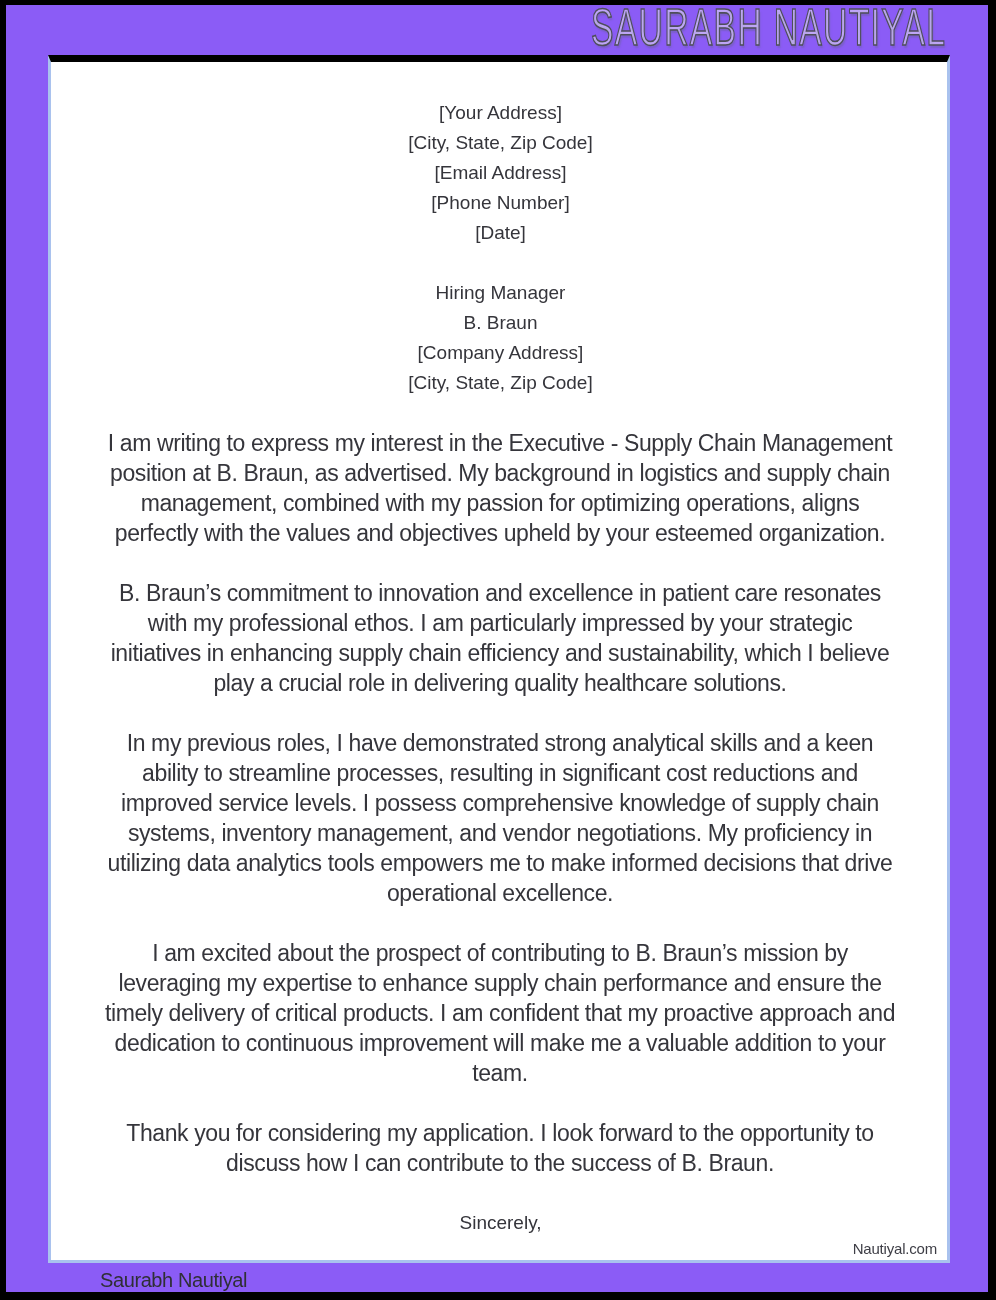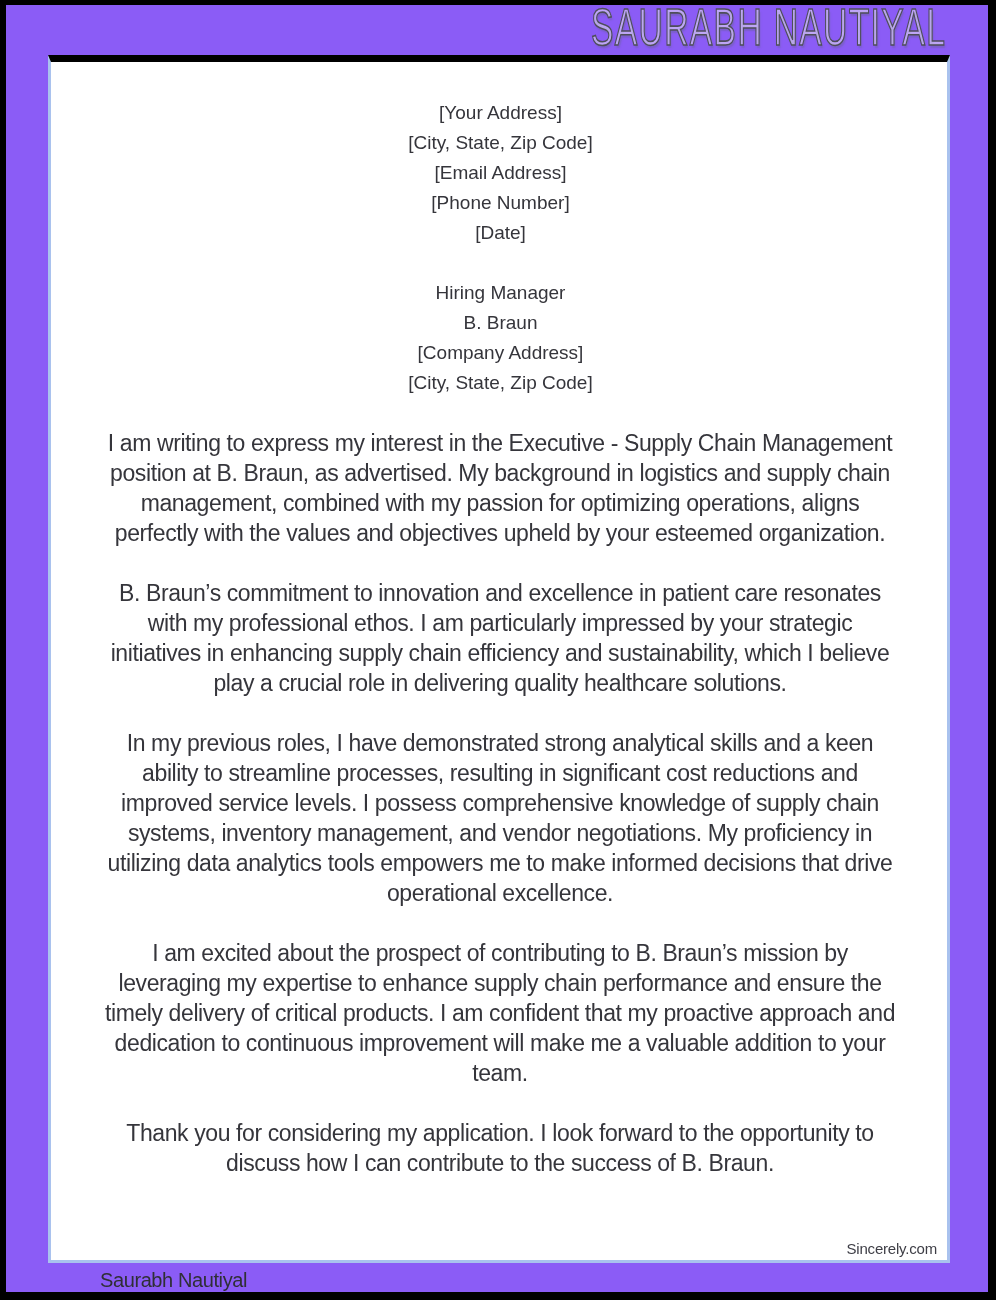--- a/index.html
+++ b/index.html
@@ -129,20 +129,21 @@
     <p class="body">I am writing to express my interest in the Executive - Supply Chain Management position at B. Braun, as advertised. My background in logistics and supply chain management, combined with my passion for optimizing operations, aligns perfectly with the values and objectives upheld by your esteemed organization.</p>
 
     <p class="body">B. Braun’s commitment to innovation and excellence in patient care resonates with my professional ethos. I am particularly impressed by your strategic initiatives in enhancing supply chain efficiency and sustainability, which I believe play a crucial role in delivering quality healthcare solutions.</p>
 
     <p class="body">In my previous roles, I have demonstrated strong analytical skills and a keen ability to streamline processes, resulting in significant cost reductions and improved service levels. I possess comprehensive knowledge of supply chain systems, inventory management, and vendor negotiations. My proficiency in utilizing data analytics tools empowers me to make informed decisions that drive operational excellence.</p>
 
     <p class="body">I am excited about the prospect of contributing to B. Braun’s mission by leveraging my expertise to enhance supply chain performance and ensure the timely delivery of critical products. I am confident that my proactive approach and dedication to continuous improvement will make me a valuable addition to your team.</p>
 
     <p class="body">Thank you for considering my application. I look forward to the opportunity to discuss how I can contribute to the success of B. Braun.</p>
 
+    <p class="line">Sincerely,</p>
 
-    <div class="watermark">Sincerely.com</div>
+    <div class="watermark">Nautiyal.com</div>
   </div>
 
   <div class="signature">Saurabh Nautiyal</div>
 
   <div class="frame"></div>
 </div>
 
 </body></html>

